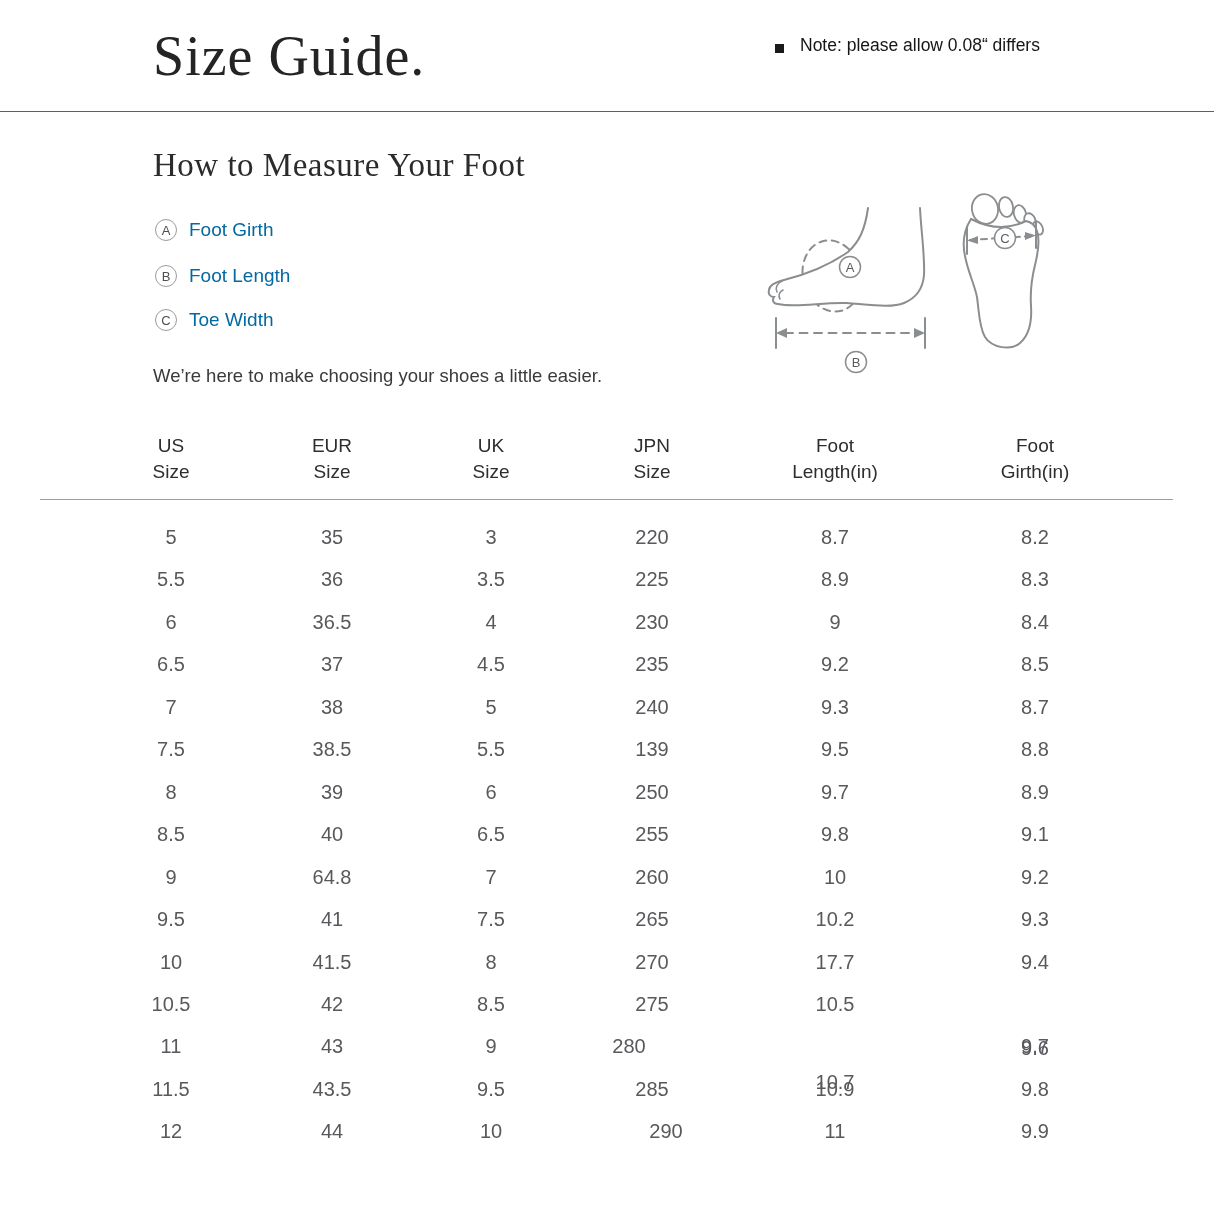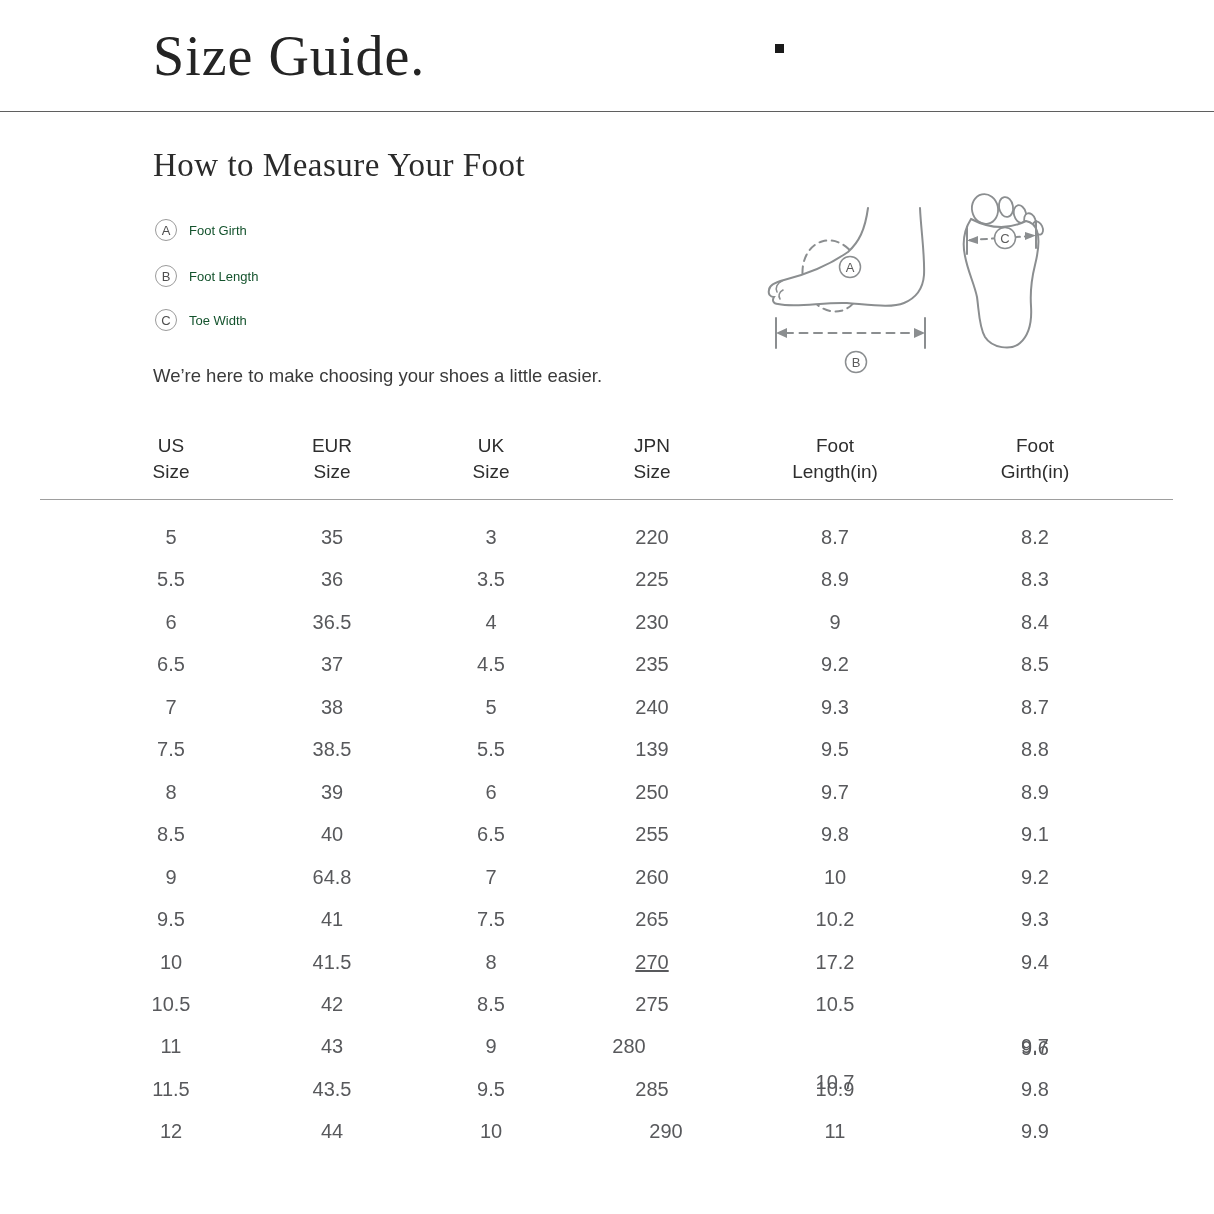--- a/index.html
+++ b/index.html
@@ -17,39 +17,40 @@
   #note-bullet{position:absolute;left:775px;top:44px;width:9px;height:9px;background:#1a1a1a;}
   .rule-top{position:absolute;left:0;top:111px;width:1214px;border-top:1.5px solid #5f5f5f;}
 
   
   #howto-heading{position:absolute;left:153px;top:146px;font-size:33px;line-height:38px;
     color:#2b2b2b;letter-spacing:0.5px;}
   .measure-item{position:absolute;left:155px;display:flex;align-items:center;gap:12px;}
   .letter-badge{width:22px;height:22px;box-sizing:border-box;border:1.5px solid #9b9b9b;
     border-radius:50%;display:flex;align-items:center;justify-content:center;
     font-size:13px;color:#4f4f4f;}
-  .measure-label{font-size:13px;color:#14532d;}
+  .measure-label{font-size:19px;color:#0369a1;}
   #intro-text{position:absolute;left:153px;top:365px;font-size:18.5px;color:#3a3a3a;}
 
   
   #foot-diagram{position:absolute;left:752px;top:178px;}
 
   
   #size-table .size-th{position:absolute;top:433px;width:150px;text-align:center;
     font-size:19px;line-height:26px;color:#2e2e2e;}
   #size-table .size-td{position:absolute;width:150px;height:36px;text-align:center;
     font-size:20px;line-height:36px;color:#58595c;}
   .rule-table{position:absolute;left:40px;top:499px;width:1133px;border-top:1.5px solid #9e9e9e;}
 </style>
 </head>
 <body>
 
 <div id="page-title" class="serif">Size Guide.</div>
 <div id="note-bullet"></div>
 <div id="note">
+  <div>Note: please allow 0.08“ differs</div>
 </div>
 <div class="rule-top"></div>
 
 <div id="howto-heading" class="serif">How to Measure Your Foot</div>
 
 <div class="measure-item" style="top:219px">
   <span class="letter-badge">A</span>
   <span class="measure-label">Foot Girth</span>
 </div>
 <div class="measure-item" style="top:265px">
@@ -201,22 +202,22 @@
     <div class="size-td" style="left: 960px; top: 858.6px;">9.2</div>
     <div class="size-td" style="left: 96px; top: 901.05px;">9.5</div>
     <div class="size-td" style="left: 257px; top: 901.05px;">41</div>
     <div class="size-td" style="left: 416px; top: 901.05px;">7.5</div>
     <div class="size-td" style="left: 577px; top: 901.05px;">265</div>
     <div class="size-td" style="left: 760px; top: 901.05px;">10.2</div>
     <div class="size-td" style="left: 960px; top: 901.05px;">9.3</div>
     <div class="size-td" style="left: 96px; top: 943.5px;">10</div>
     <div class="size-td" style="left: 257px; top: 943.5px;">41.5</div>
     <div class="size-td" style="left: 416px; top: 943.5px;">8</div>
-    <div class="size-td" style="left: 577px; top: 943.5px; text-decoration: underline;">270</div>
-    <div class="size-td" style="left: 760px; top: 943.5px;">17.2</div>
+    <div class="size-td" style="left: 577px; top: 943.5px;">270</div>
+    <div class="size-td" style="left: 760px; top: 943.5px;">17.7</div>
     <div class="size-td" style="left: 960px; top: 943.5px;">9.4</div>
     <div class="size-td" style="left: 96px; top: 985.95px;">10.5</div>
     <div class="size-td" style="left: 257px; top: 985.95px;">42</div>
     <div class="size-td" style="left: 416px; top: 985.95px;">8.5</div>
     <div class="size-td" style="left: 577px; top: 985.95px;">275</div>
     <div class="size-td" style="left: 760px; top: 985.95px;">10.5</div>
     <div class="size-td" style="left: 960px; top: 985.95px; margin-top: 44px;">9.6</div>
     <div class="size-td" style="left: 96px; top: 1028.4px;">11</div>
     <div class="size-td" style="left: 257px; top: 1028.4px;">43</div>
     <div class="size-td" style="left: 416px; top: 1028.4px;">9</div>

